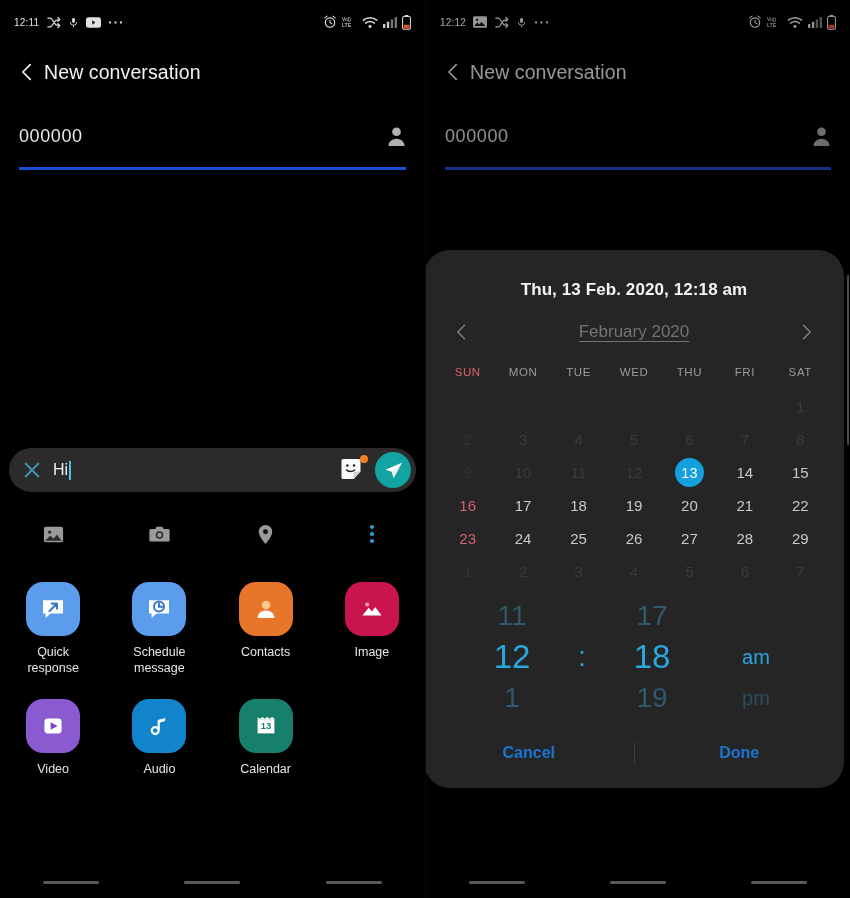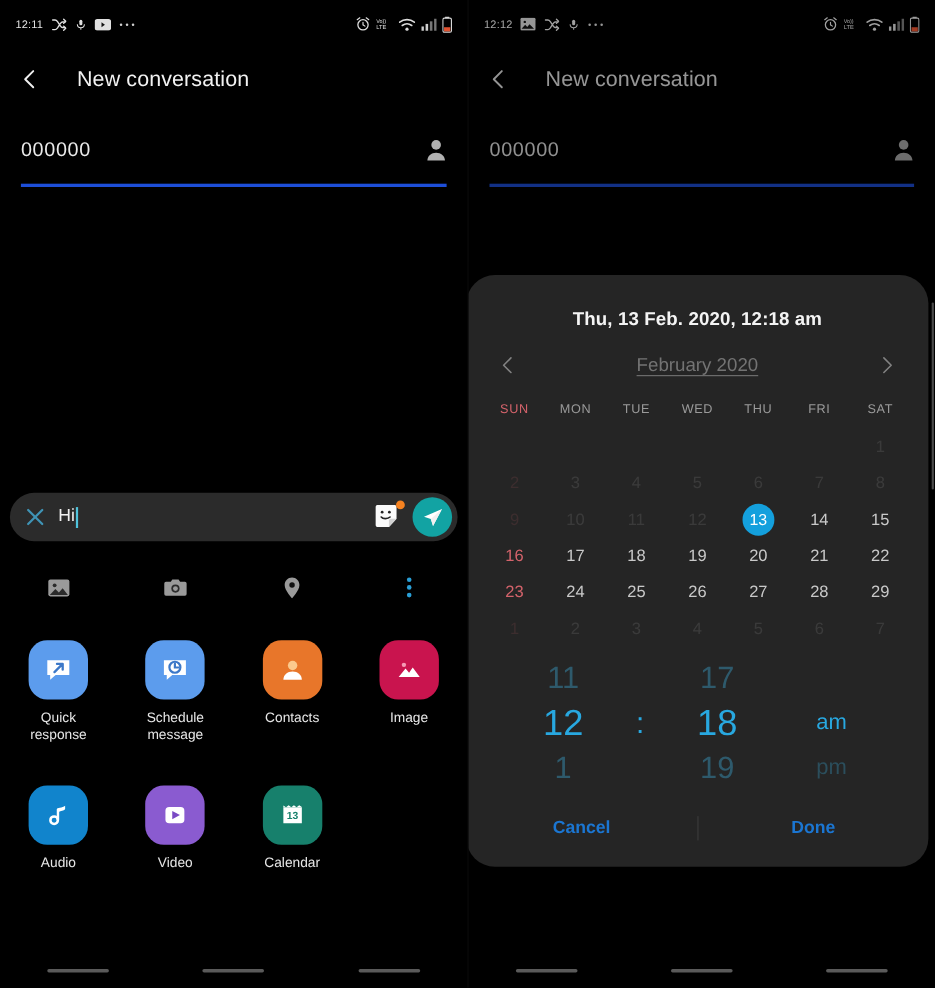--- a/index.html
+++ b/index.html
@@ -18,21 +18,21 @@
     height: 44px; display: flex; align-items: center;
     padding: 0 14px; position: relative; z-index: 3;
   }
   .sb-left { display: flex; align-items: center; gap: 7px; flex: 1; }
   .sb-right { display: flex; align-items: center; gap: 5px; }
   .sb-time { font-size: 10px; color: #e5e5e5; letter-spacing: .2px; }
   .sb-ico { display:inline-flex; align-items:center; justify-content:center; }
   .dim .sb-time, .dim .sb-ico svg { opacity: .72; }
 
   
-  .appbar { display: flex; align-items: center; height: 56px; padding: 0 16px; gap: 32px; text-decoration: underline; }
+  .appbar { display: flex; align-items: center; height: 56px; padding: 0 16px; gap: 6px; text-decoration: underline; }
   .back-chevron { width: 22px; height: 22px; flex: none; }
   .appbar-title { font-size: 19.5px; color: #f2f2f2; font-weight: 400; letter-spacing: .1px; }
 
   
   .recipient {
     margin: 26px 19px 0 19px;
     height: 44px;
     display: flex; align-items: flex-start; justify-content: space-between;
     border-bottom: 3px solid #1d4ed8;
   }
@@ -57,21 +57,21 @@
     width: 36px; height: 36px; border-radius: 50%; background: #12a3a3;
     display: flex; align-items: center; justify-content: center; flex: none;
   }
 
   
   .qrow { position:absolute; left:0; right:0; top: 512px; height: 44px; display:flex; }
   .qrow > div { flex:1; display:flex; align-items:center; justify-content:center; }
 
   
   .attach-panel { position: absolute; left:0; right:0; top: 562px; bottom: 32px; background:#000; }
-  .attach-grid { display: grid; grid-template-columns: repeat(4, 1fr); row-gap: 38px; padding-top: 20px; }
+  .attach-grid { display: grid; grid-template-columns: repeat(4, 1fr); row-gap: 23px; padding-top: 20px; }
   .attach-item { display:flex; flex-direction:column; align-items:center; gap: 9px; }
   .attach-tile {
     width: 54px; height: 54px; border-radius: 17px;
     display:flex; align-items:center; justify-content:center;
   }
   .attach-label { font-size: 12.5px; color: #e6e6e6; text-align: center; line-height: 1.25; max-width:92px; }
 
   
   .navbar { position:absolute; left:0; right:0; bottom:0; height: 32px; display:flex;
             align-items:center; justify-content:space-around; background:#000; }
@@ -314,37 +314,37 @@
           <div class="attach-tile" style="background:#c9144e">
             <svg width="30" height="30" viewBox="0 0 30 30">
                 <circle cx="10.2" cy="10.4" r="2" fill="#f59bb6"></circle>
                 <path d="M5.4 21.4l6.3-7.6 3.2 3.7 3.3-4.6 6.4 8.5z" fill="#fff"></path>
               </svg>
           </div>
           <div class="attach-label"><span>Image</span></div>
         </div>
 
         <div class="attach-item">
+          <div class="attach-tile" style="background:#8a5bd0">
+            <svg width="30" height="30" viewBox="0 0 30 30">
+                <rect x="6.4" y="7.6" width="17.2" height="14.8" rx="3.4" fill="#fff"></rect>
+                <path d="M12.6 11.2l7 3.8-7 3.8z" fill="#7a4ac4"></path>
+              </svg>
+          </div>
+          <div class="attach-label"><span>Video</span></div>
+        </div>
+
+        <div class="attach-item">
           <div class="attach-tile" style="background:#1184cc">
             <svg width="30" height="30" viewBox="0 0 30 30">
                 <path d="M13.6 19.4V9.6c0-1.6 5.2-1 7.6-3.2v3.2c-2.3 2.1-5.4 1.2-5.4 2.8v7z" fill="#fff"></path>
                 <circle cx="11.2" cy="19.6" r="3.4" fill="none" stroke="#fff" stroke-width="2.3"></circle>
               </svg>
           </div>
           <div class="attach-label"><span>Audio</span></div>
-        </div>
-
-        <div class="attach-item">
-          <div class="attach-tile" style="background:#8a5bd0">
-            <svg width="30" height="30" viewBox="0 0 30 30">
-                <rect x="6.4" y="7.6" width="17.2" height="14.8" rx="3.4" fill="#fff"></rect>
-                <path d="M12.6 11.2l7 3.8-7 3.8z" fill="#7a4ac4"></path>
-              </svg>
-          </div>
-          <div class="attach-label"><span>Video</span></div>
         </div>
 
         <div class="attach-item">
           <div class="attach-tile" style="background:#17806c">
             <svg width="30" height="30" viewBox="0 0 30 30">
                 <path d="M6.6 8.2h16.8v14.2H6.6z" fill="#fff"></path>
                 <path d="M6.6 8.2v-2l2.4 1.6L11.4 6l2.4 1.8L16.2 6l2.4 1.8L21 6l2.4 1.6v.6z" fill="#fff"></path>
                 <text x="15" y="18.4" font-size="9.4" font-weight="bold" fill="#17806c" text-anchor="middle" font-family="Liberation Sans, sans-serif">13</text>
               </svg>
           </div>

